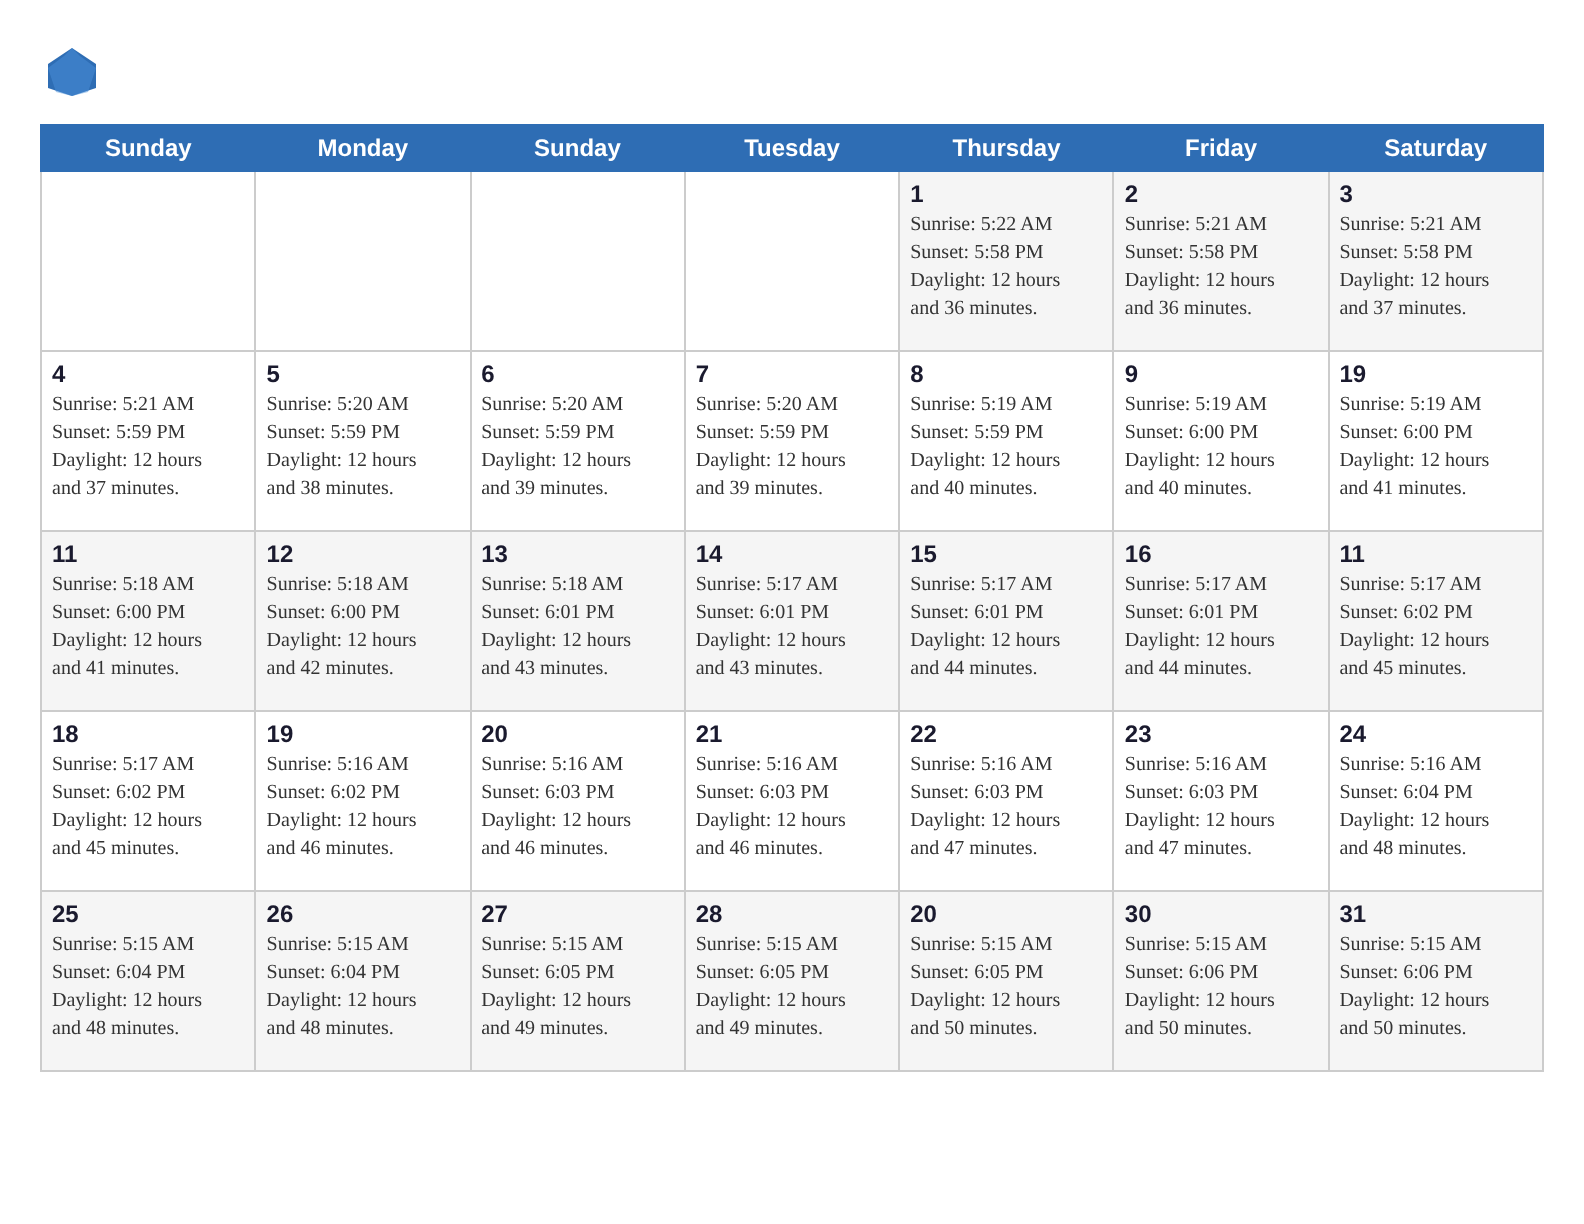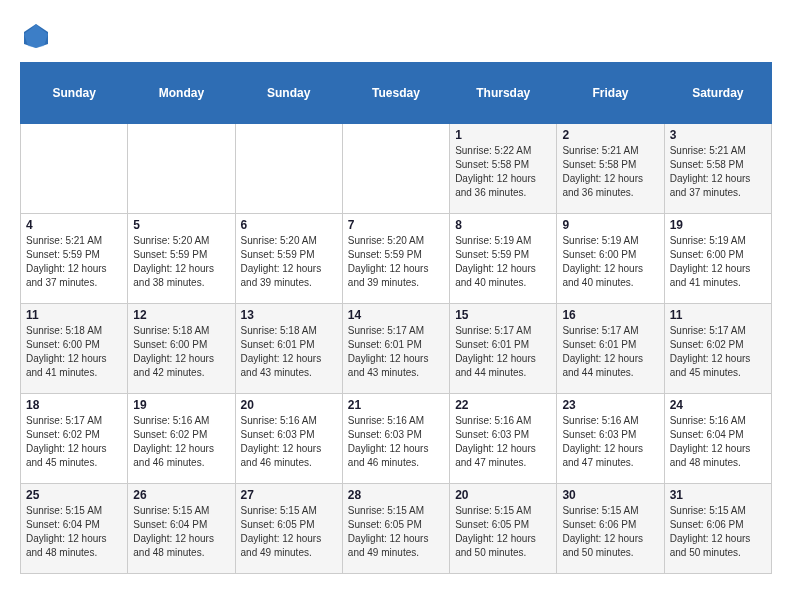--- a/index.html
+++ b/index.html
@@ -45,21 +45,21 @@
     table {
       width: 100%;
       border-collapse: collapse;
       font-size: 11px;
     }
     thead tr {
       background-color: #2e6db4;
       color: #fff;
     }
     thead th {
-      padding: 23px 4px;
+      padding: 4px 4px;
       font-size: 12px;
       font-weight: bold;
       text-align: center;
       border: 1px solid #2e6db4;
     }
     tbody tr {
       vertical-align: top;
     }
     tbody td {
       border: 1px solid #ccc;
@@ -76,20 +76,21 @@
       font-weight: bold;
       font-size: 12px;
       display: block;
       margin-bottom: 2px;
       color: #1a1a2e;
     }
     .day-info {
       font-size: 10px;
       color: #333;
       line-height: 1.4;
+      font-family: Liberation Serif, serif;
     }
     .empty-cell {
       background: #fff !important;
     }
   </style>
 </head>
 <body>
 
 <div class="header">
   <div class="logo">

